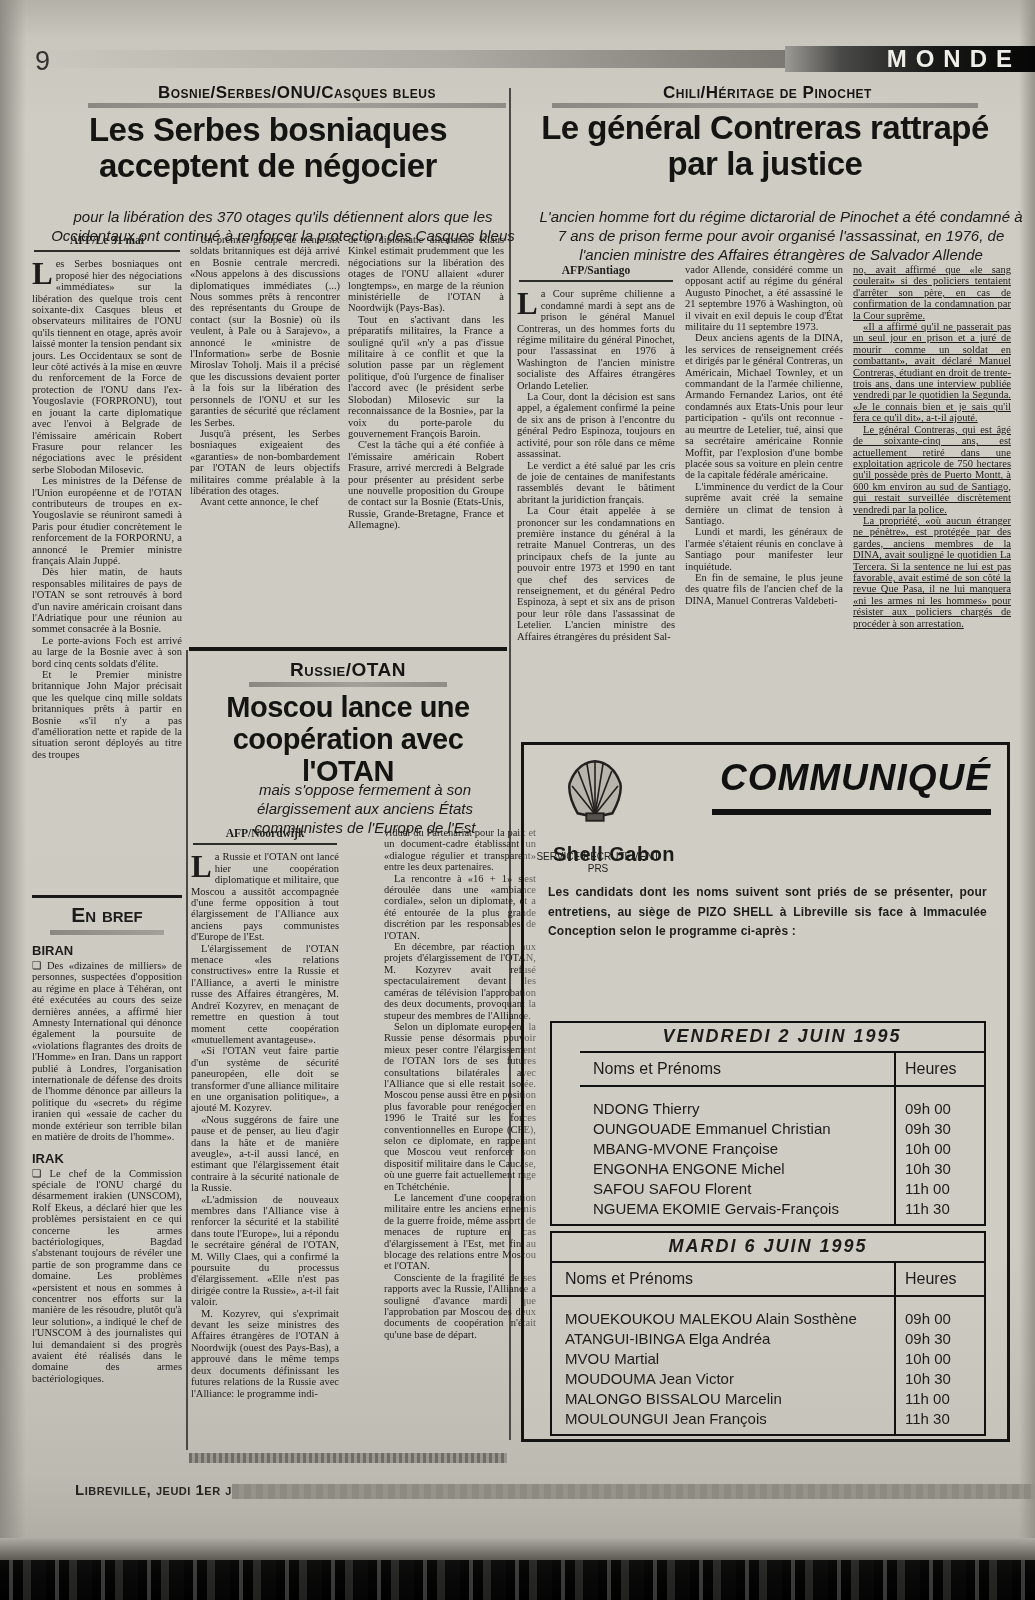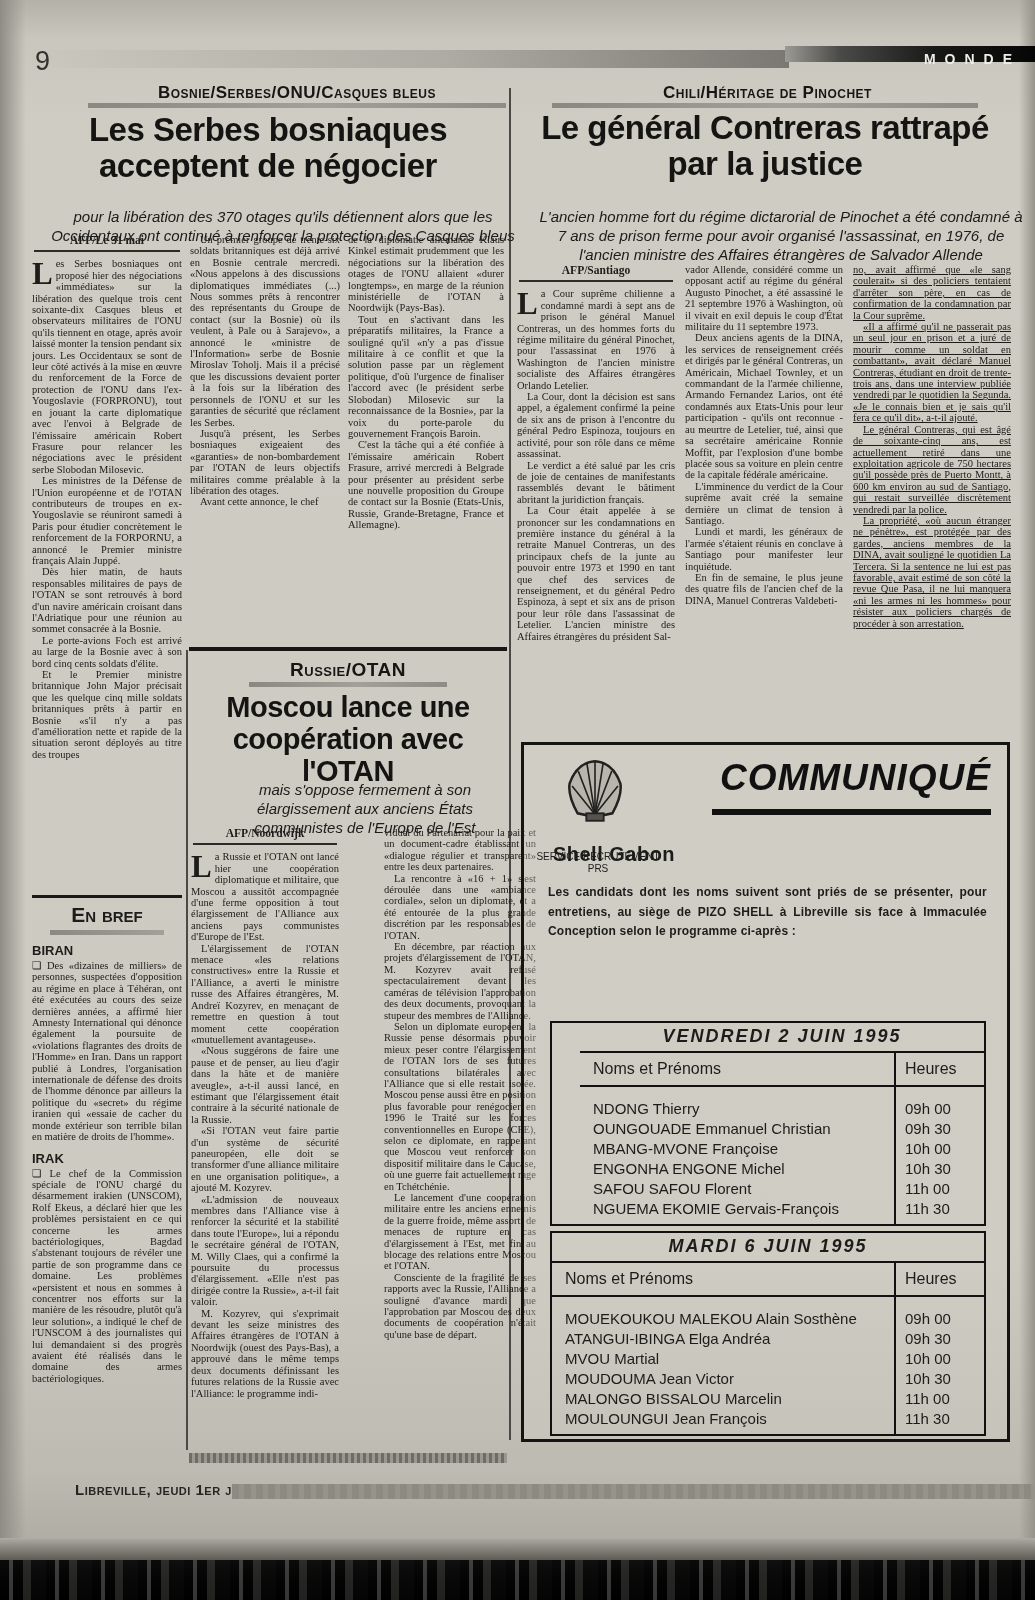--- a/index.html
+++ b/index.html
@@ -3,23 +3,23 @@
 <meta charset="utf-8">
 <style>
   html,body{margin:0;padding:0;background:#7e7b74;}
   .page{position:relative;width:1035px;height:1600px;margin:0 auto;overflow:hidden;
     background:linear-gradient(180deg,#b4b1a8 0,#c9c6bd 38px,#cfccc3 120px,#cdcac1 78%,#bdbab1 92%,#a5a29a 100%);
     font-family:"Liberation Serif",serif;color:#1c1c1a;}
   .edge-left{position:absolute;left:0;top:0;bottom:0;width:26px;background:linear-gradient(90deg,#8f8c85,rgba(143,140,133,0));}
   .edge-right{position:absolute;right:0;top:0;bottom:0;width:16px;background:linear-gradient(270deg,#96938b,rgba(150,147,139,0));}
   .top-strip{position:absolute;left:30px;right:246px;top:50px;height:18px;
     background:linear-gradient(90deg,rgba(130,128,122,0),rgba(130,128,122,.40) 55%,rgba(95,93,88,.75));}
-  .monde-banner{position:absolute;right:0;top:46px;width:250px;height:16px;line-height:26px;
+  .monde-banner{position:absolute;right:0;top:46px;width:250px;height:26px;line-height:26px;
     background:linear-gradient(90deg,#9c9a94 0%,#4a4a48 22%,#181816 60%,#060606 100%);
-    color:#efede7;font-family:"Liberation Sans",sans-serif;font-weight:bold;font-size:14px;
+    color:#efede7;font-family:"Liberation Sans",sans-serif;font-weight:bold;font-size:24px;
     letter-spacing:9px;text-align:right;padding-right:14px;box-sizing:border-box;}
   .page-number{position:absolute;left:35px;top:46px;font-family:"Liberation Sans",sans-serif;
     font-size:27px;color:#33322f;}
   .vrule{position:absolute;width:2px;background:#4a4945;}
   .vrule-main{left:509px;top:88px;height:1352px;}
   .vrule-left{left:186px;top:650px;height:800px;}
 
   .art-kicker{position:absolute;font-family:"Liberation Sans",sans-serif;font-weight:bold;
     font-variant:small-caps;font-size:17px;letter-spacing:.5px;text-align:center;color:#161614;}
   .kicker-bar{position:absolute;height:5px;background:linear-gradient(90deg,#8b8881,#a3a099 55%,#8f8c85);}
@@ -132,22 +132,22 @@
 
   <div class="russia-box">
     <div class="art-kicker" style="left:0;top:8px;width:318px;font-size:19px;">Russie/OTAN</div>
     <div class="kicker-bar" style="left:60px;top:31px;width:198px;"></div>
     <h1 class="headline" style="left:4px;top:40px;width:310px;font-size:29px;line-height:32px;">Moscou lance une coopération avec l'OTAN</h1>
     <p class="lead" style="left:12px;top:112px;width:294px;">mais s'oppose fermement à son élargissement aux anciens États communistes de l'Europe de l'Est</p>
     <div class="bt" style="left:2px;top:176px;width:148px;height:622px;">
       <div class="byline">AFP/Noordwijk</div>
       <p class="np"><span class="dropcap">L</span><span>a Russie et l'OTAN ont lancé hier une coopération diplomatique et militaire, que Moscou a aussitôt accompagnée d'une ferme opposition à tout élargissement de l'Alliance aux anciens pays communistes d'Europe de l'Est.</span></p>
       <p>L'élargissement de l'OTAN menace «les relations constructives» entre la Russie et l'Alliance, a averti le ministre russe des Affaires étrangères, M. Andreï Kozyrev, en menaçant de remettre en question à tout moment cette coopération «mutuellement avantageuse».</p>
+      <p>«Si l'OTAN veut faire partie d'un système de sécurité paneuropéen, elle doit se transformer d'une alliance militaire en une organisation politique», a ajouté M. Kozyrev.</p>
       <p>«Nous suggérons de faire une pause et de penser, au lieu d'agir dans la hâte et de manière aveugle», a-t-il aussi lancé, en estimant que l'élargissement était contraire à la sécurité nationale de la Russie.</p>
-      <p>«Si l'OTAN veut faire partie d'un système de sécurité paneuropéen, elle doit se transformer d'une alliance militaire en une organisation politique», a ajouté M. Kozyrev.</p>
       <p>«L'admission de nouveaux membres dans l'Alliance vise à renforcer la sécurité et la stabilité dans toute l'Europe», lui a répondu le secrétaire général de l'OTAN, M. Willy Claes, qui a confirmé la poursuite du processus d'élargissement. «Elle n'est pas dirigée contre la Russie», a-t-il fait valoir.</p>
       <p>M. Kozyrev, qui s'exprimait devant les seize ministres des Affaires étrangères de l'OTAN à Noordwijk (ouest des Pays-Bas), a approuvé dans le même temps deux documents définissant les futures relations de la Russie avec l'Alliance: le programme indi-</p>
     </div>
     <div class="bt" style="left:160px;top:176px;width:152px;height:622px;margin-left:35px;">
       <p class="np">viduel du Partenariat pour la paix et un document-cadre établissant un «dialogue régulier et transparent» entre les deux partenaires.</p>
       <p>La rencontre à «16 + 1» s'est déroulée dans une «ambiance cordiale», selon un diplomate, et a été entourée de la plus grande discrétion par les responsables de l'OTAN.</p>
       <p>En décembre, par réaction aux projets d'élargissement de l'OTAN, M. Kozyrev avait refusé spectaculairement devant les caméras de télévision l'approbation des deux documents, provoquant la stupeur des membres de l'Alliance.</p>
       <p>Selon un diplomate européen, la Russie pense désormais pouvoir mieux peser contre l'élargissement de l'OTAN lors de ses futures consultations bilatérales avec l'Alliance que si elle restait isolée. Moscou pense aussi être en position plus favorable pour renégocier en 1996 le Traité sur les forces conventionnelles en Europe (CFE), selon ce diplomate, en rappelant que Moscou veut renforcer son dispositif militaire dans le Caucase, où une guerre fait actuellement rage en Tchétchénie.</p>
       <p>Le lancement d'une coopération militaire entre les anciens ennemis de la guerre froide, même assorti de menaces de rupture en cas d'élargissement à l'Est, met fin au blocage des relations entre Moscou et l'OTAN.</p>
       <p>Consciente de la fragilité de ses rapports avec la Russie, l'Alliance a souligné d'avance mardi que l'approbation par Moscou des deux documents de coopération n'était qu'une base de départ.</p>

